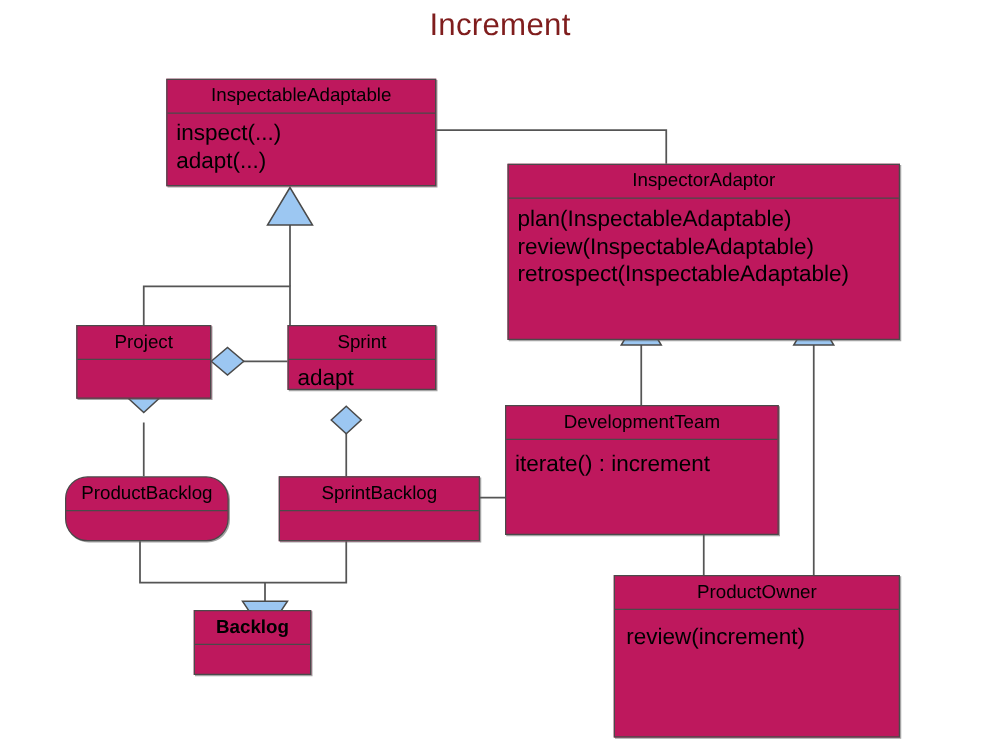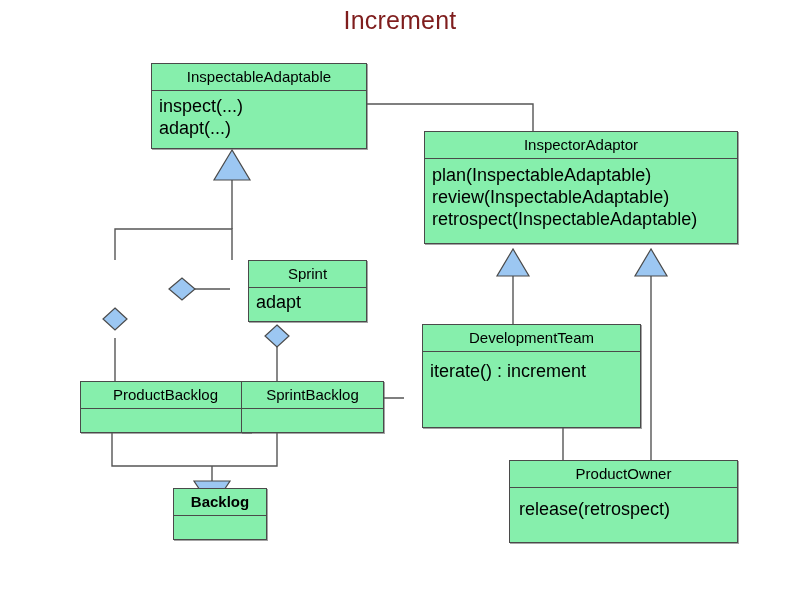--- a/index.html
+++ b/index.html
@@ -38,24 +38,23 @@
     position: absolute;
     left: 0; top: 0;
     width: 800px;
     height: 600px;
     overflow: visible;
   }
   
   .uml-class {
     position: absolute;
     box-sizing: border-box;
-    background: #86efac;
+    background: #be185d;
     border: 1px solid #4a4a4a;
     box-shadow: 1px 1px 0 rgba(90,90,90,0.55);
-    margin-left: 18px;
   }
   .uml-name {
     box-sizing: border-box;
     width: 100%;
     text-align: center;
     font-size: 15px;
     line-height: 1.05;
     padding: 5px 4px 5px 4px;
     border-bottom: 1px solid #4a4a4a;
     white-space: nowrap;
@@ -70,38 +69,38 @@
     white-space: pre;
   }
   .uml-members.empty {
     padding: 0;
   }
 
   
   #class-inspectableadaptable { left: 133px; top: 63px;  width: 216px; height: 86px; }
   #class-inspectableadaptable .uml-members { padding-top: 5px; }
 
-  #class-inspectoradaptor     { left: 406px; top: 131px; width: 314px; height: 113px; }
+  #class-inspectoradaptor     { left: 406px; top: 131px; width: 314px; height: 141px; }
   #class-inspectoradaptor .uml-members { padding-top: 6px; }
 
   #class-project              { left: 61px;  top: 260px; width: 108px; height: 59px; }
   #class-project .uml-members { height: 27px; }
 
-  #class-sprint               { left: 230px; top: 260px; width: 119px; height: 62px; }
-
-  #class-productbacklog       { left: 62px;  top: 381px; width: 171px; height: 52px; }
+  #class-sprint               { left: 230px; top: 260px; width: 119px; height: 52px; }
+
+  #class-productbacklog       { left: 52px;  top: 381px; width: 131px; height: 52px; border-radius: 18px; }
   #class-productbacklog .uml-members { height: 21px; }
 
-  #class-sprintbacklog        { left: 223px; top: 381px; width: 143px; height: 52px; }
+  #class-sprintbacklog        { left: 223px; top: 381px; width: 161px; height: 52px; }
   #class-sprintbacklog .uml-members { height: 21px; }
 
   #class-developmentteam      { left: 404px; top: 324px; width: 219px; height: 104px; }
   #class-developmentteam .uml-members { padding-top: 9px; }
 
-  #class-productowner         { left: 491px; top: 460px; width: 229px; height: 83px; }
+  #class-productowner         { left: 491px; top: 460px; width: 229px; height: 130px; }
   #class-productowner .uml-members { padding-top: 11px; padding-left: 9px; }
 
   #class-backlog              { left: 155px; top: 488px; width: 94px; height: 52px; font-weight: bold; }
   #class-backlog .uml-members { height: 21px; }
 </style>
 </head>
 <body>
 
 <div id="canvas">
 
@@ -156,20 +155,24 @@
 adapt(...)</div>
   </div>
 
   <div class="uml-class" id="class-inspectoradaptor">
     <div class="uml-name">InspectorAdaptor</div>
     <div class="uml-members">plan(InspectableAdaptable)
 review(InspectableAdaptable)
 retrospect(InspectableAdaptable)</div>
   </div>
 
+  <div class="uml-class" id="class-project">
+    <div class="uml-name">Project</div>
+    <div class="uml-members empty"></div>
+  </div>
 
   <div class="uml-class" id="class-sprint">
     <div class="uml-name">Sprint</div>
     <div class="uml-members">adapt</div>
   </div>
 
   <div class="uml-class" id="class-productbacklog">
     <div class="uml-name">ProductBacklog</div>
     <div class="uml-members empty"></div>
   </div>
@@ -179,21 +182,21 @@
     <div class="uml-members empty"></div>
   </div>
 
   <div class="uml-class" id="class-developmentteam">
     <div class="uml-name">DevelopmentTeam</div>
     <div class="uml-members">iterate() : increment</div>
   </div>
 
   <div class="uml-class" id="class-productowner">
     <div class="uml-name">ProductOwner</div>
-    <div class="uml-members">release(retrospect)</div>
+    <div class="uml-members">review(increment)</div>
   </div>
 
   <div class="uml-class" id="class-backlog">
     <div class="uml-name">Backlog</div>
     <div class="uml-members empty"></div>
   </div>
 
 </div>
 
 </body></html>

